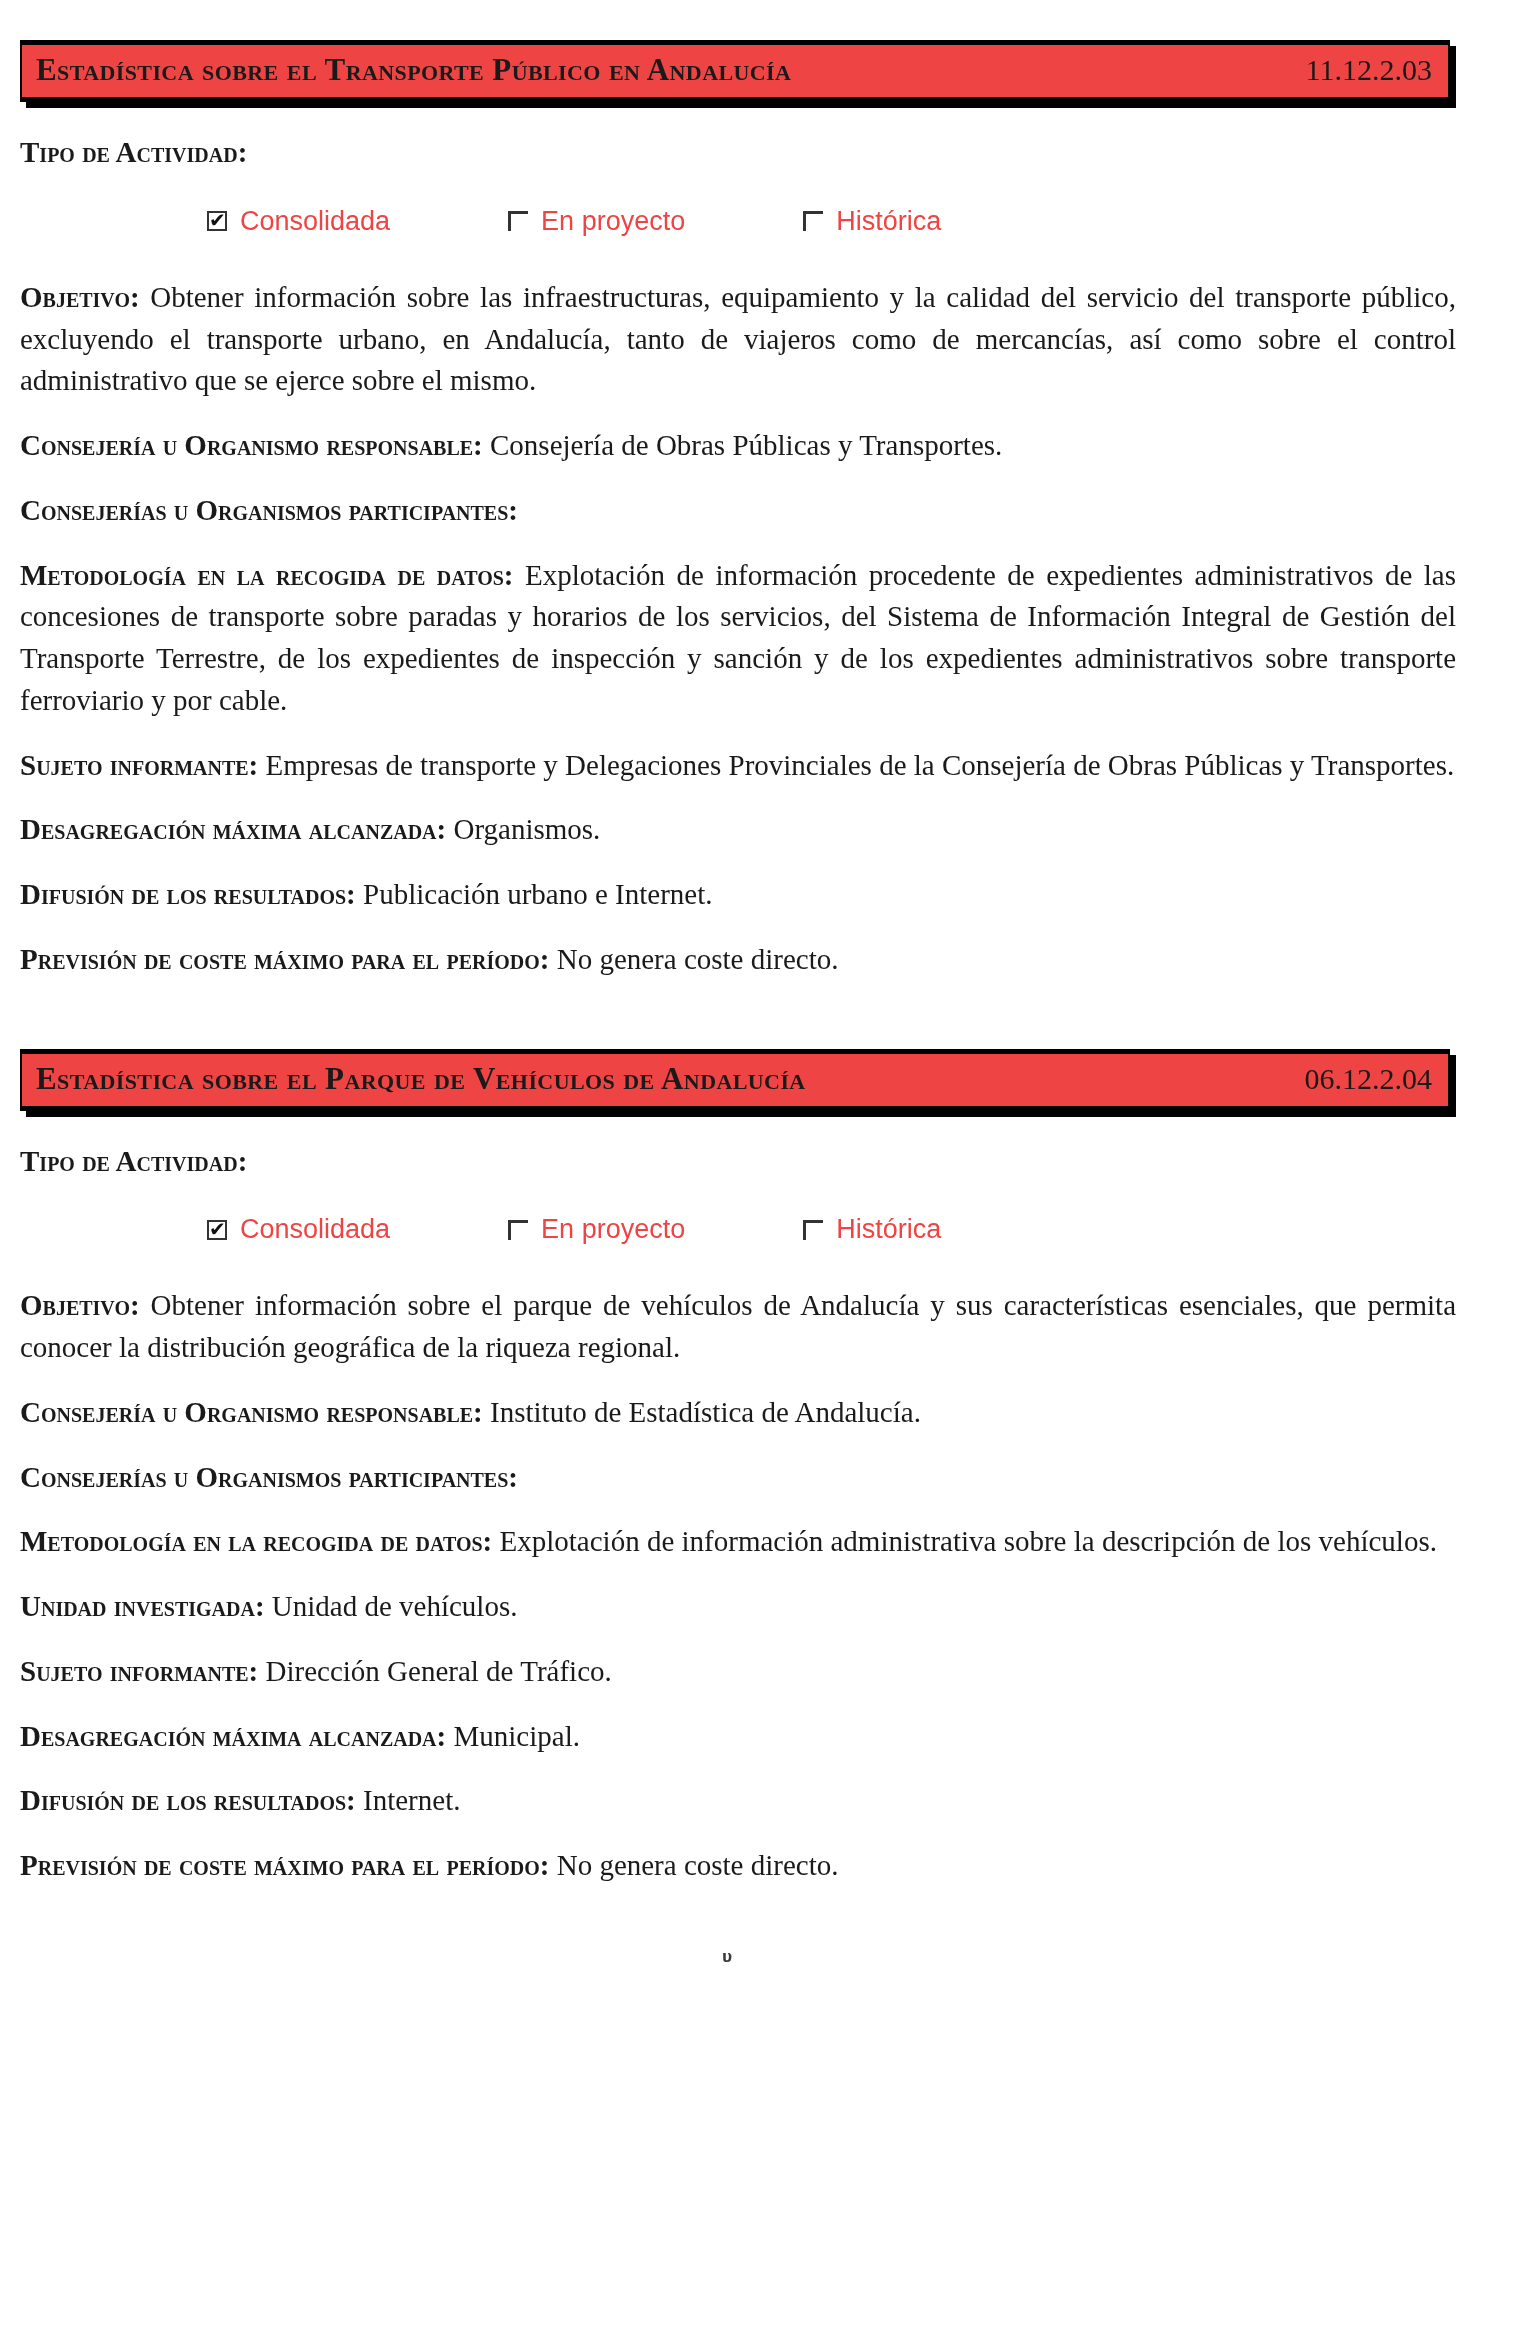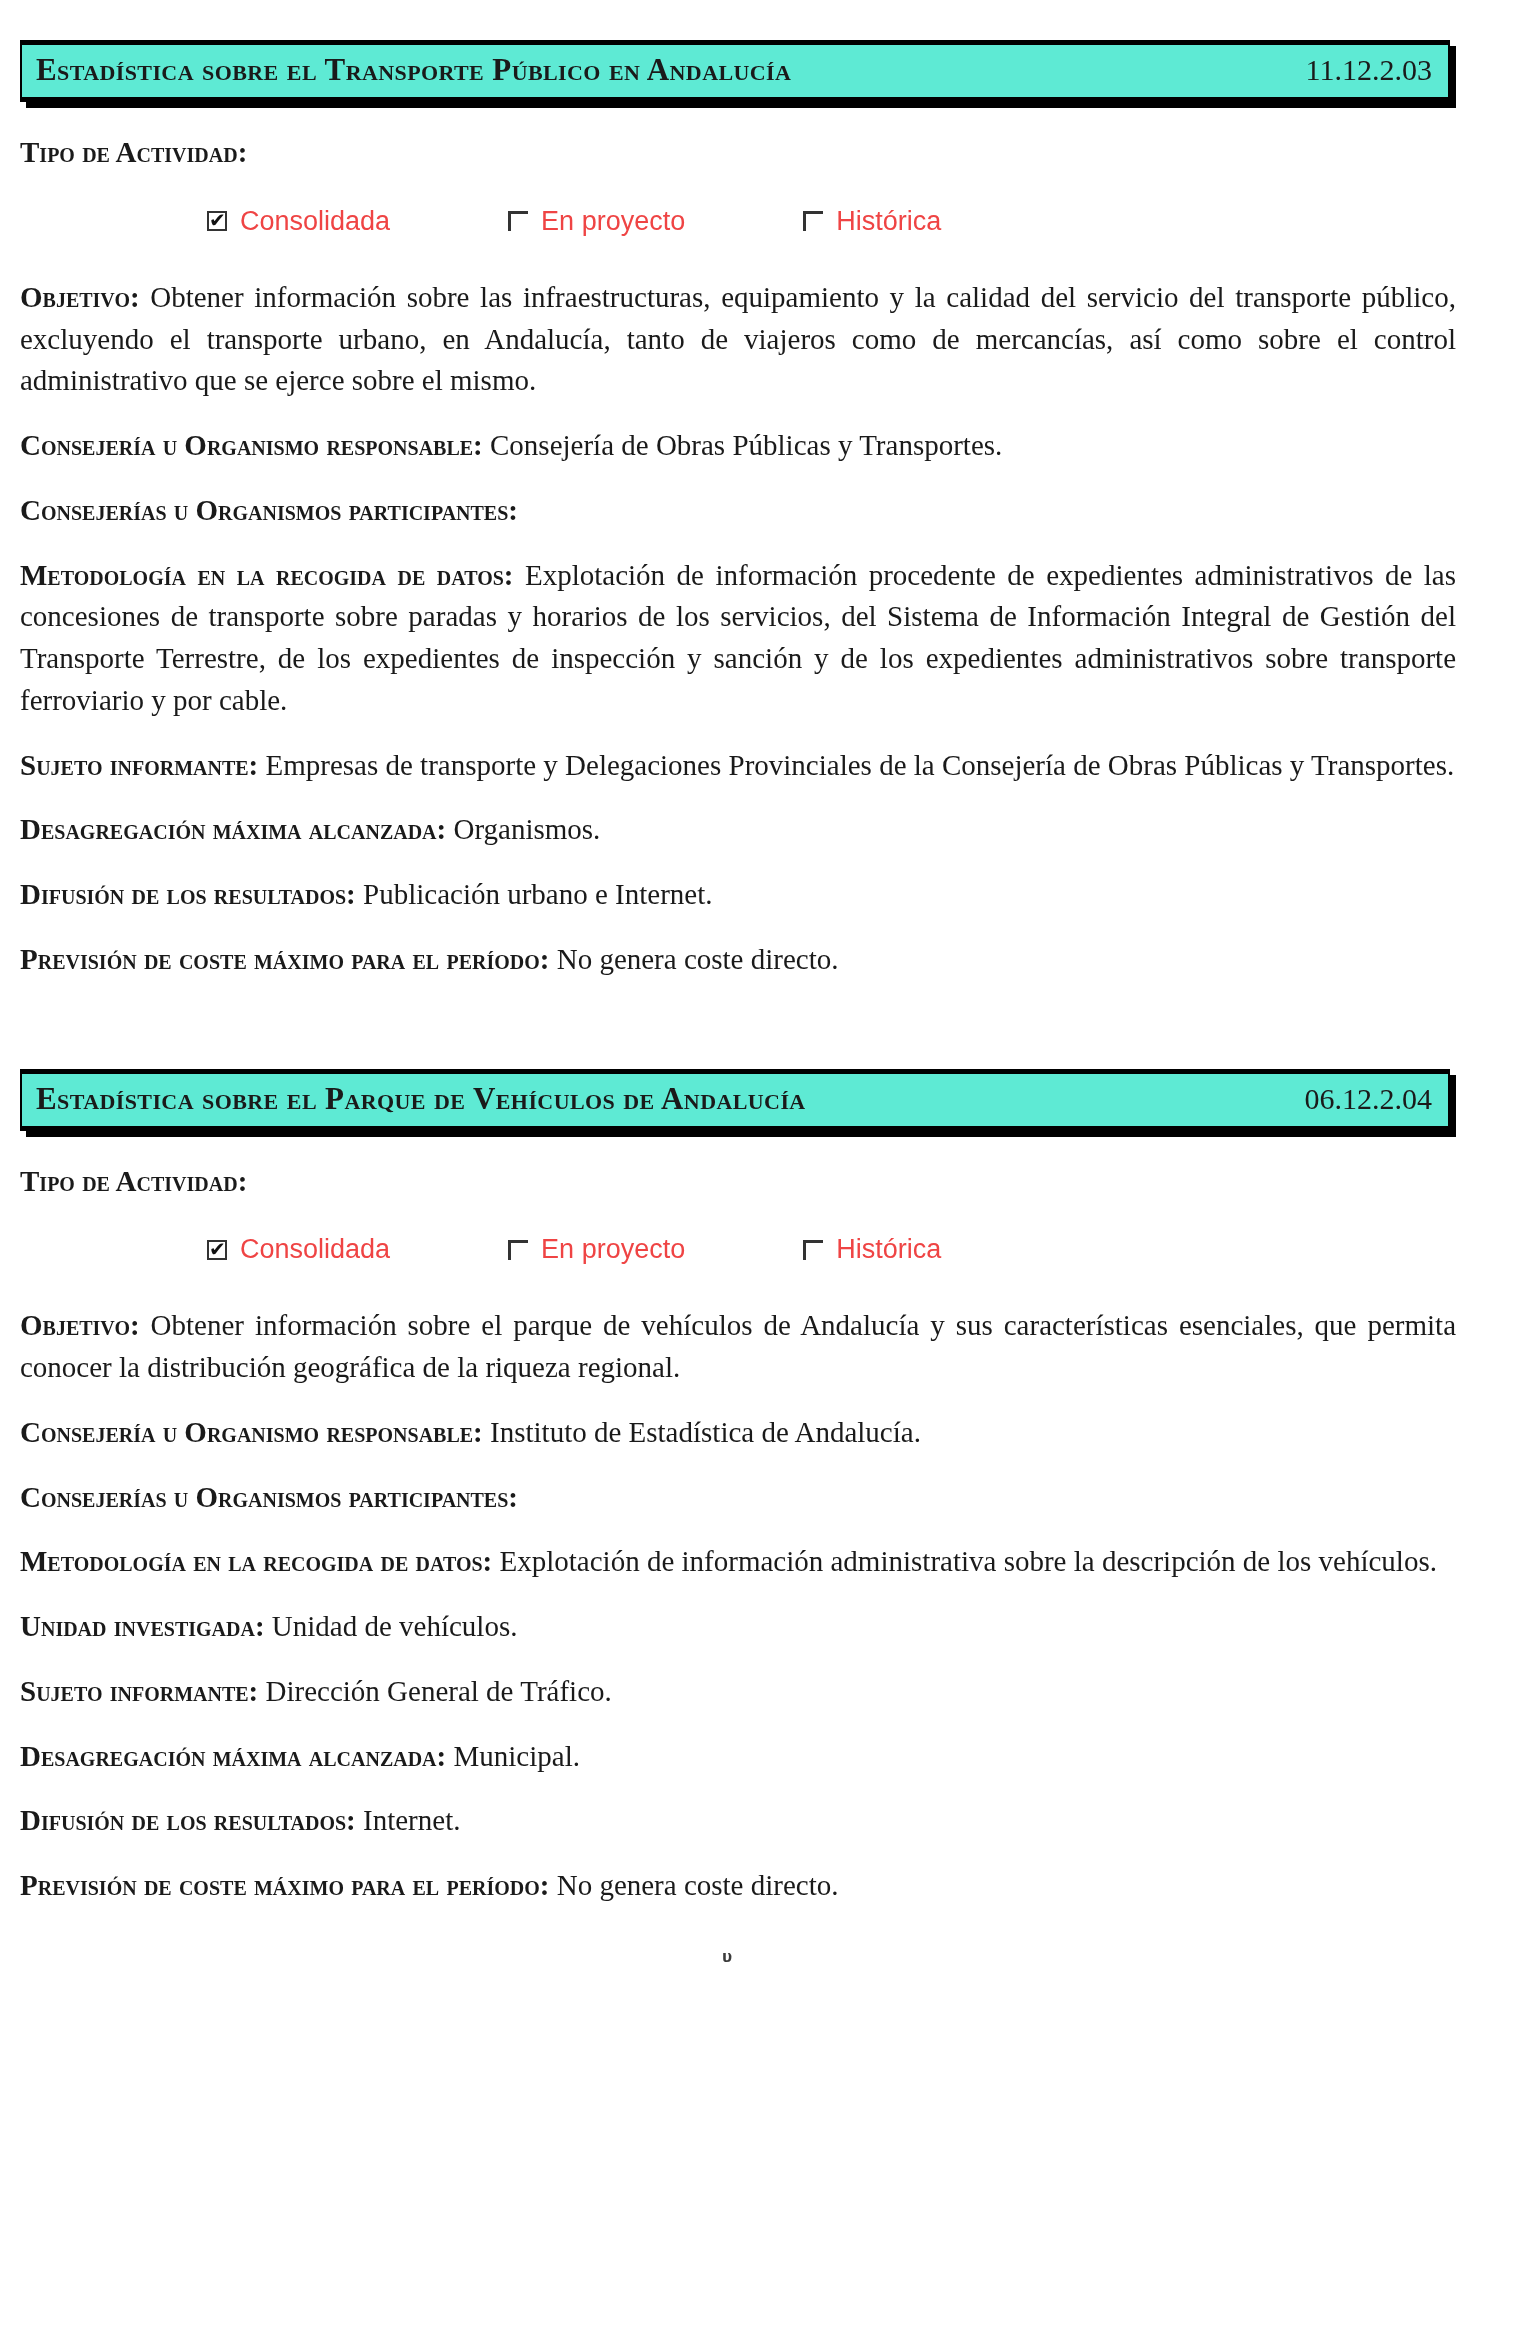--- a/index.html
+++ b/index.html
@@ -16,21 +16,21 @@
   .hdr{
     display:flex;
     justify-content:space-between;
     align-items:center;
     border:2px solid #000;
     border-top-width:5px;
     border-bottom-width:5px;
     box-shadow:6px 6px 0 #000;
     padding:7px 16px 9px 14px;
     margin:0 6px 30px 0;
-    background:#5eead4;
+    background:#ef4444;
   }
   .hdr-title{
     font-variant:small-caps;
     font-weight:700;
     font-size:31px;
     letter-spacing:.4px;
     white-space:nowrap;
   }
   .hdr-code{
     font-size:30px;
@@ -77,21 +77,21 @@
   .box.checked::after{
     content:"\2714";
     position:absolute;
     left:0px;
     top:-5px;
     font-size:20px;
     font-weight:700;
     color:#111;
     font-family:"DejaVu Sans", sans-serif;
   }
-  .section-gap{margin-top:88px;}
+  .section-gap{margin-top:68px;}
   .artifact{
     position:absolute;
     left:722px;
     top:1948px;
     font-family:"DejaVu Sans", sans-serif;
     font-size:15px;
     font-weight:700;
     color:#1a1a1a;
     opacity:.85;
   }

